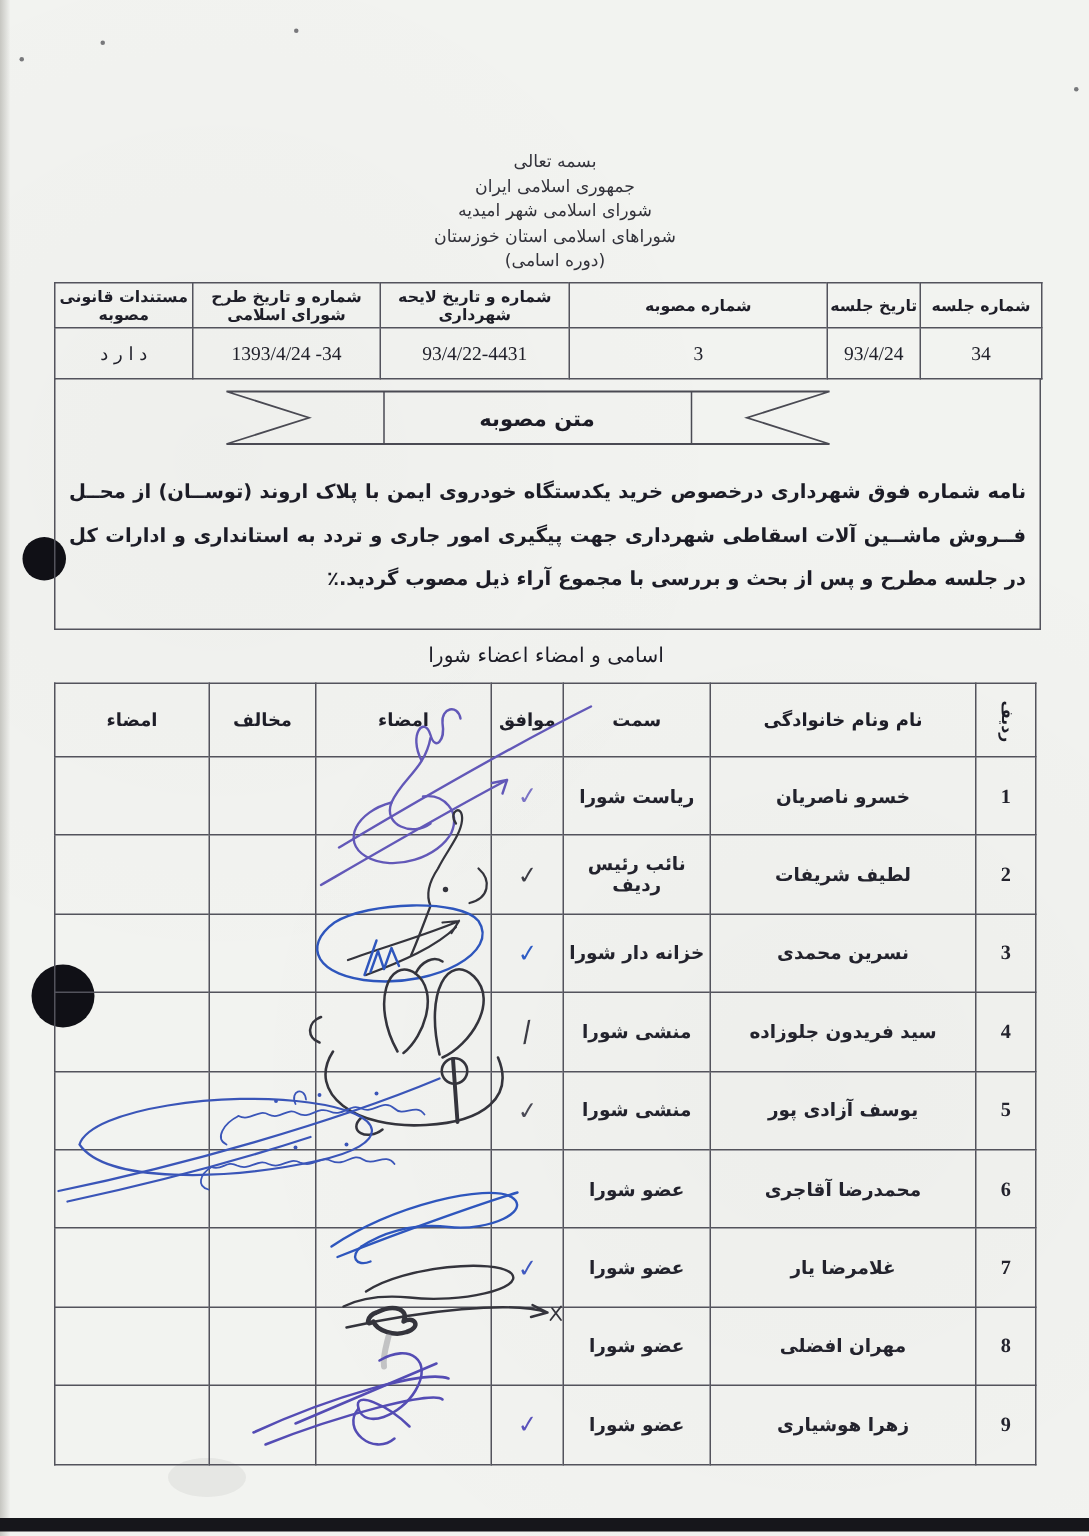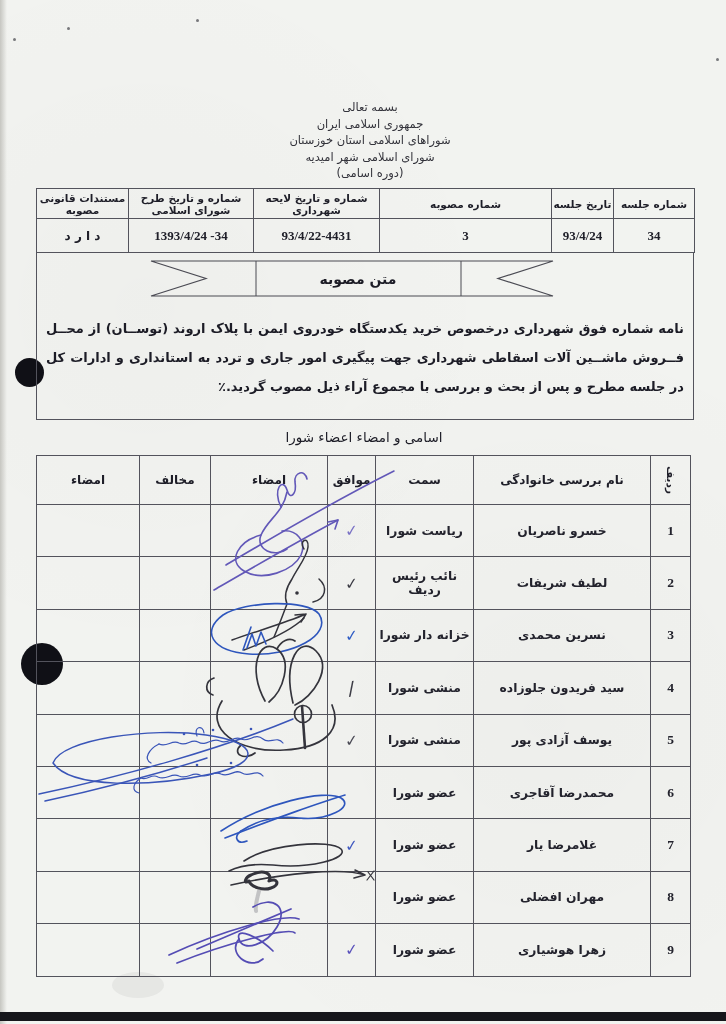--- a/index.html
+++ b/index.html
@@ -18,21 +18,21 @@
   .speck{position:absolute;width:3px;height:3px;border-radius:50%;background:#44444a;opacity:.7;}
 
   .doc-header{position:absolute;left:0;right:0;top:99px;text-align:center;
     font-size:11.5px;line-height:16.5px;color:#33333b;padding-left:14px;}
 
   table{border-collapse:collapse;table-layout:fixed;position:absolute;background:transparent;}
   th,td{border:1px solid #53535c;padding:0;text-align:center;overflow:visible;}
 
   .t1{left:36px;top:188px;width:658px;}
   .t1 th{height:29px;font-size:10.5px;font-weight:700;color:#1e1e28;}
-  .t1 td{height:33px;font-size:13px;font-weight:700;color:#20202a;
+  .t1 td{height:33px;font-size:13px;font-weight:400;color:#20202a;
     font-family:"Liberation Serif","DejaVu Serif","DejaVu Sans",serif;}
   .t1 td .sp{letter-spacing:4px;font-family:"DejaVu Sans",sans-serif;font-size:12px;}
 
   .res-box{position:absolute;left:36px;top:252px;width:656px;height:167px;
     border:1px solid #53535c;border-top:none;}
   .banner-svg{position:absolute;left:0;top:0;}
   .res-text{position:absolute;left:9px;right:9px;top:62px;direction:rtl;
     text-align:justify;font-size:13px;font-weight:700;line-height:29px;color:#1c1c26;}
 
   .section-title{position:absolute;left:36px;width:656px;top:429px;text-align:center;
@@ -66,22 +66,22 @@
   <div class="speck" style="left:67px;top:27px;"></div>
   <div class="speck" style="left:196px;top:19px;"></div>
   <div class="speck" style="left:716px;top:58px;"></div>
 
   <div class="hole" id="hole2"></div>
   <div class="hole" id="hole1"></div>
 
   <div class="doc-header">
     <div>بسمه تعالی</div>
     <div>جمهوری اسلامی ایران</div>
+    <div>شورای اسلامی شهر امیدیه</div>
     <div>شوراهای اسلامی استان خوزستان</div>
-    <div>شورای اسلامی شهر امیدیه</div>
     <div>(دوره اسامی)</div>
   </div>
 
   <table class="t1" dir="rtl">
     <colgroup>
       <col style="width:81px">
         <col style="width:62px">
         <col style="width:172px">
       <col style="width:126px">
         <col style="width:125px">
@@ -127,21 +127,21 @@
         <col style="width:177px">
         <col style="width:98px">
       <col style="width:48px">
         <col style="width:117px">
         <col style="width:71px">
         <col style="width:103px">
     </colgroup>
     <thead>
         <tr>
           <th><span class="vert">ردیف</span></th>
-          <th>نام بررسی خانوادگی</th>
+          <th>نام ونام خانوادگی</th>
           <th>سمت</th>
           <th>موافق</th>
           <th>امضاء</th>
           <th>مخالف</th>
           <th>امضاء</th>
         </tr>
       </thead>
     <tbody>
         <tr>
           <td class="no">1</td>

